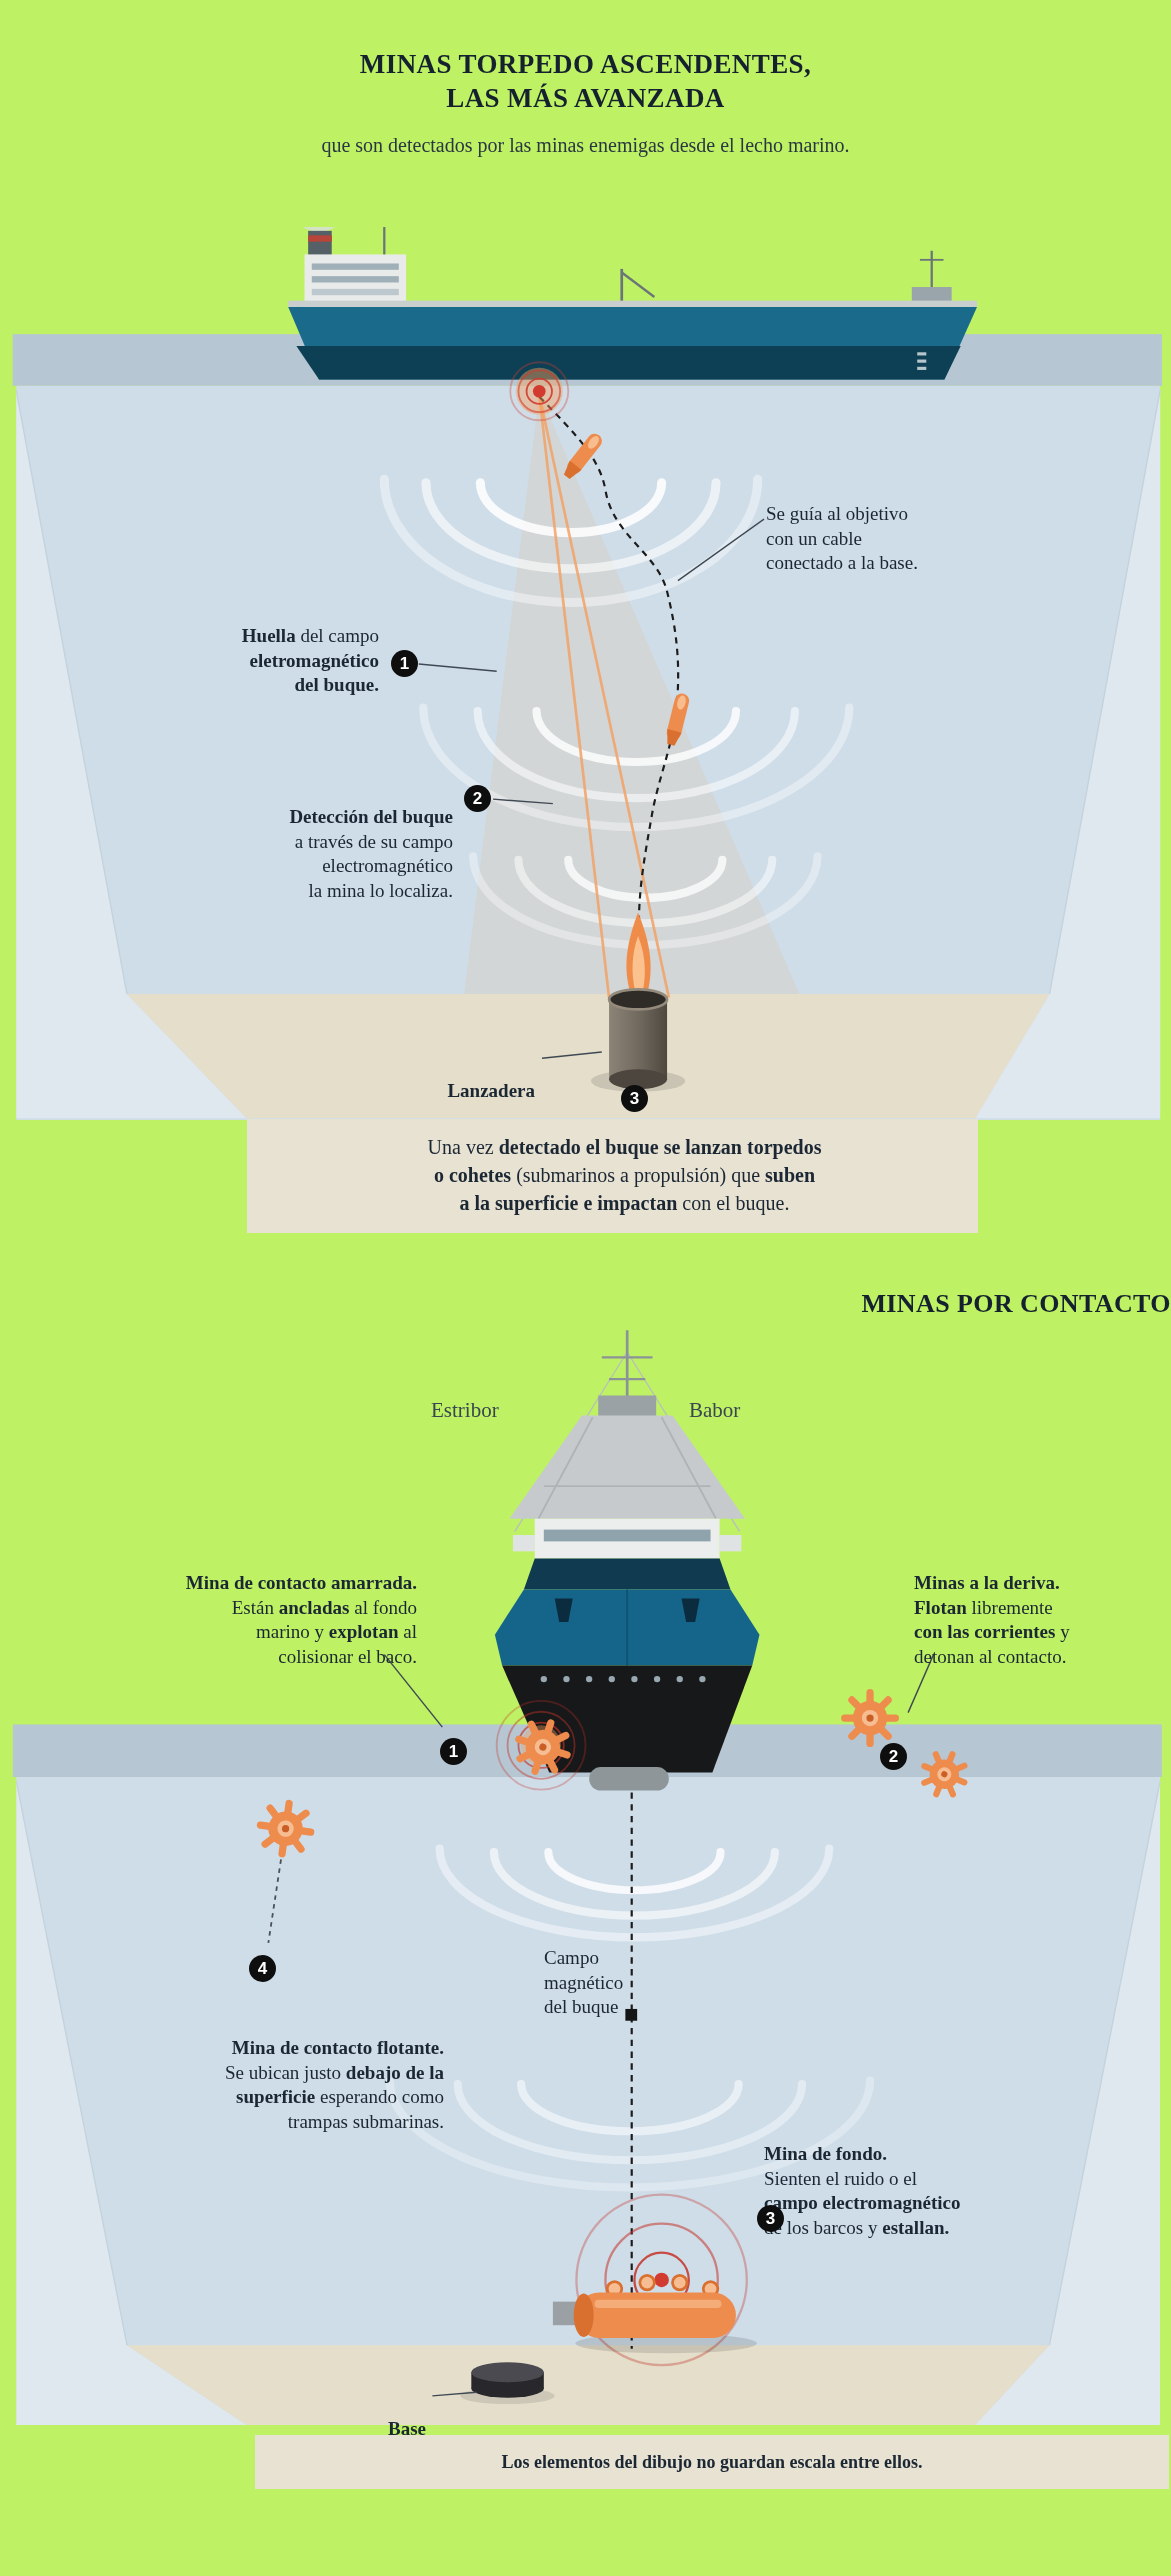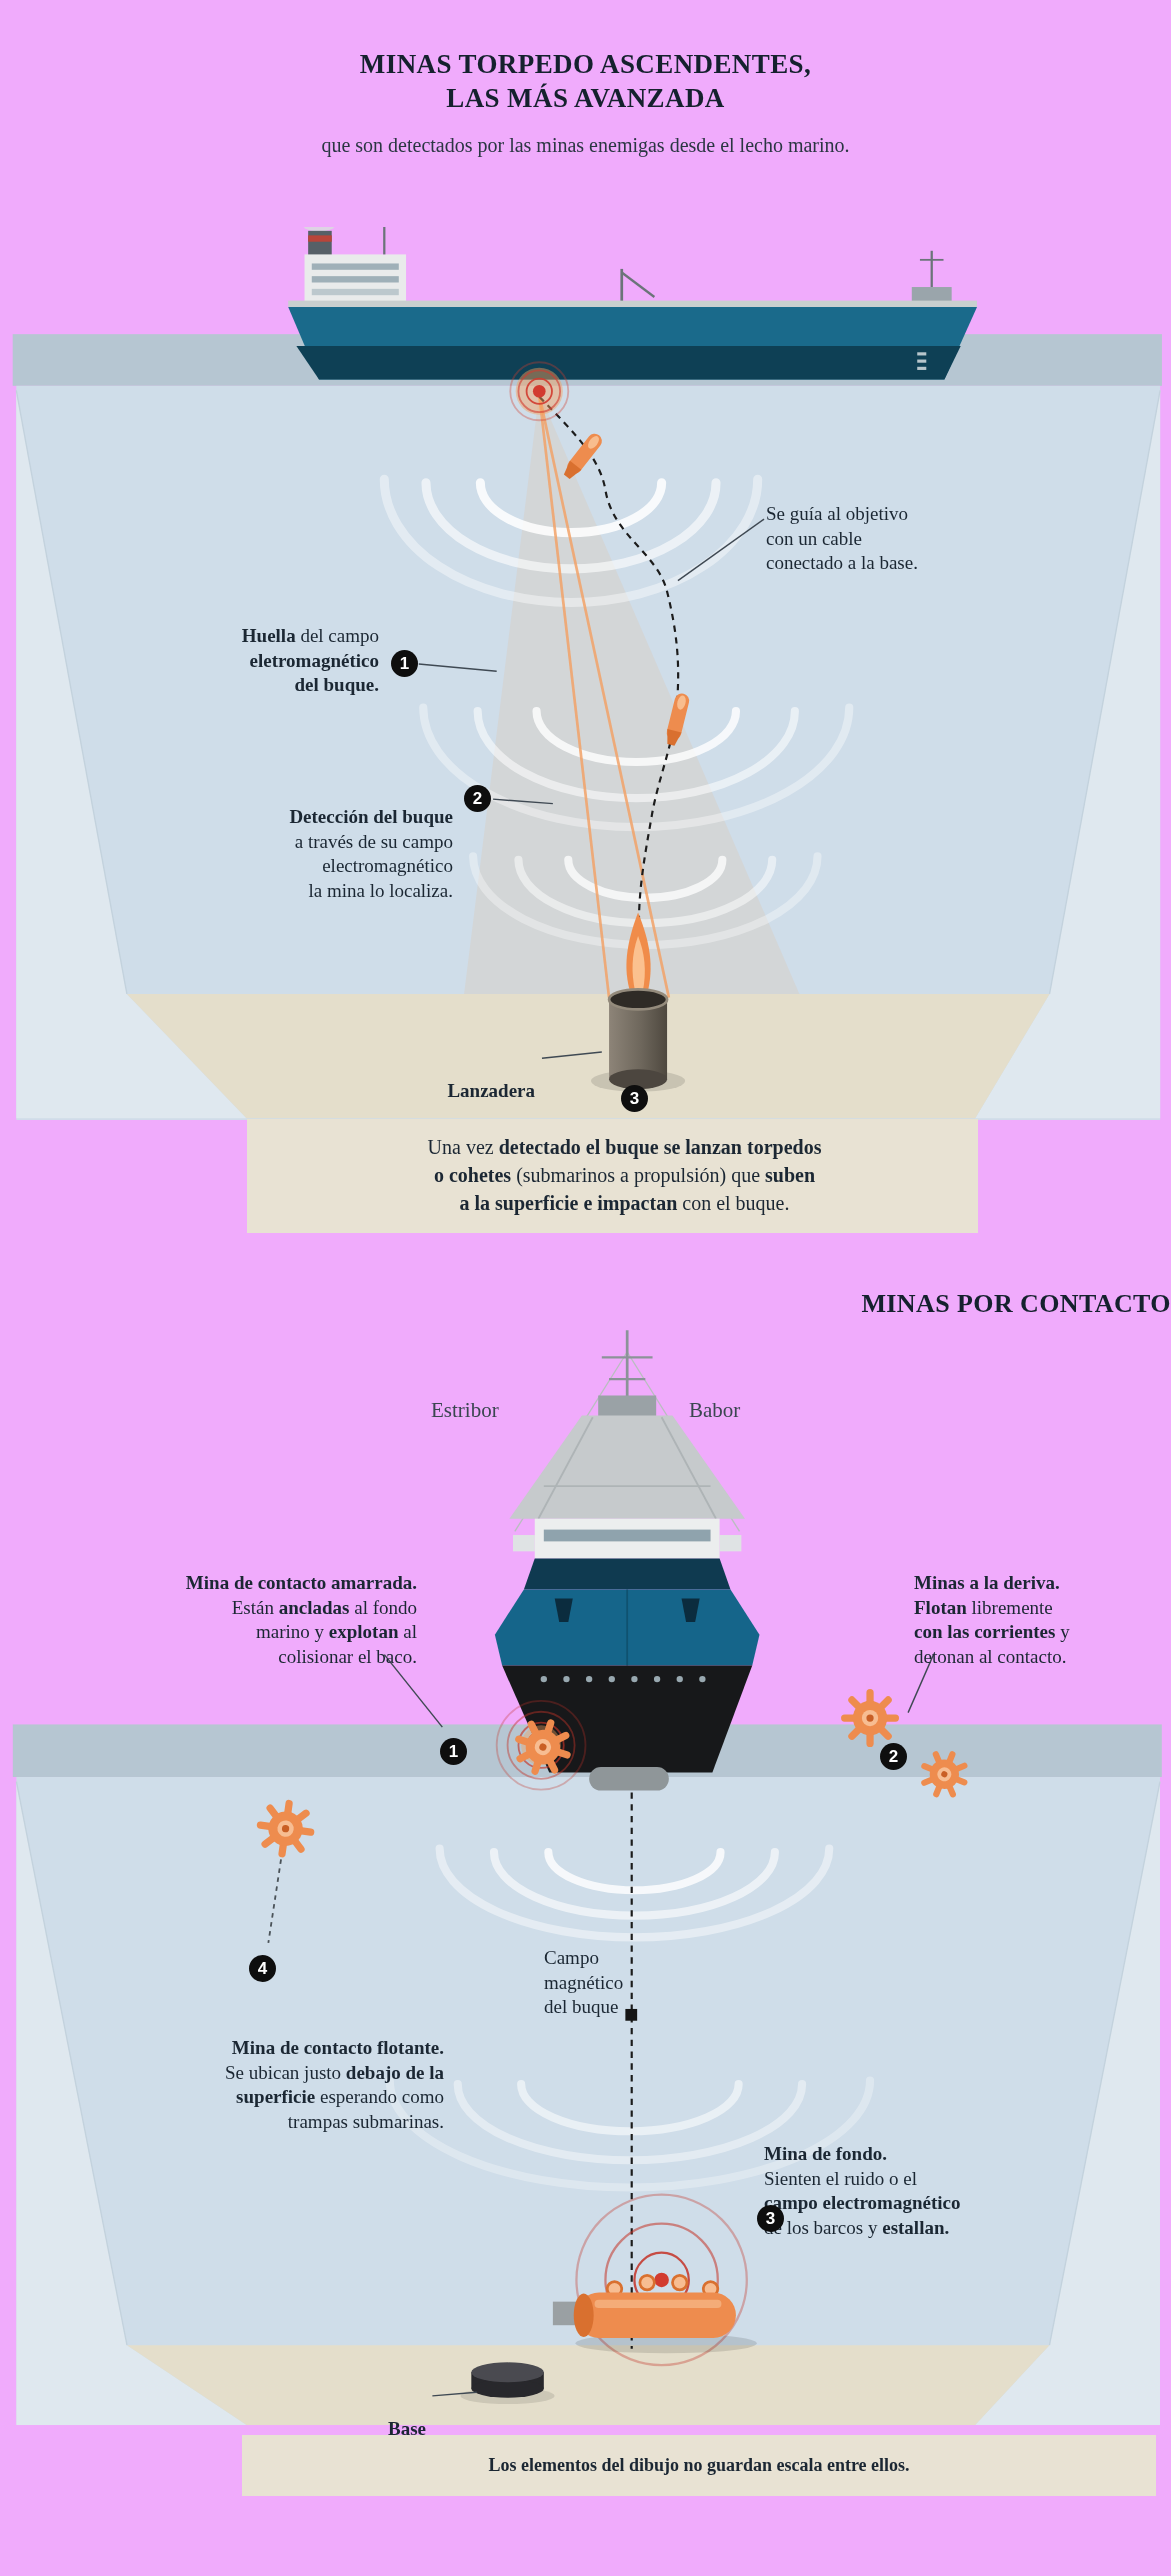--- a/index.html
+++ b/index.html
@@ -1,16 +1,16 @@
 <!DOCTYPE html>
 <html style="font-size:14.5px"><head>
 <meta charset="utf-8">
 <style>
   html,body{margin:0;padding:0;background:#ffffff;}
-  .page{position:relative;width:1171px;height:2576px;background:#f0abfc;overflow:hidden;
+  .page{position:relative;width:1171px;height:2576px;background:#bef264;overflow:hidden;
         font-family:"Liberation Serif","DejaVu Serif",serif;color:#1b2733;}
   .scene{position:absolute;left:0;width:1171px;display:block;}
   .title{position:absolute;left:0;width:100%;text-align:center;font-weight:bold;
          font-size:27px;line-height:34px;color:#15212e;letter-spacing:0.4px;}
   .title.t2{font-size:26px;text-align:right;}
   .intro{position:absolute;left:0;width:100%;text-align:center;font-size:20px;line-height:27px;color:#2a3642;}
   .label{position:absolute;font-size:19px;line-height:24.5px;color:#1b2733;margin-top:35px;}
   .label .ln{white-space:nowrap;}
   .label .b{font-weight:bold;}
   .ra{text-align:right;} .la{text-align:left;} .ca{text-align:left;}
@@ -327,18 +327,18 @@
       <div class="ln"><span>Sienten el ruido o el</span></div>
       <div class="ln"><span class="b">campo electromagnético</span></div>
       <div class="ln"><span>de los barcos y </span><span class="b">estallan.</span></div>
     </div>
   <div class="badge" style="left:757px;top:2205px">3</div>
 
   <div class="label ra" style="left:326px;top:2382px;width:100px">
       <div class="ln"><span class="b">Base</span></div>
     </div>
 
-  <div class="footer-bar" style="left:242px;top:2435px;width:914px;height:61px">
+  <div class="footer-bar" style="left:255px;top:2435px;width:914px;height:54px">
     <span>Los elementos del dibujo no guardan escala entre ellos.</span>
   </div>
 
 </div>
 
 
 </body></html>

